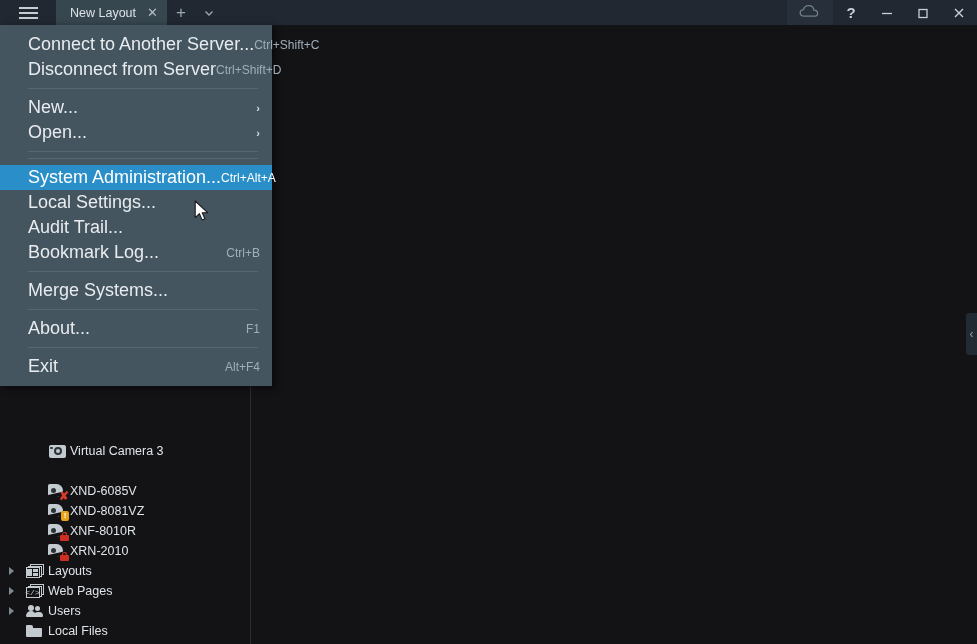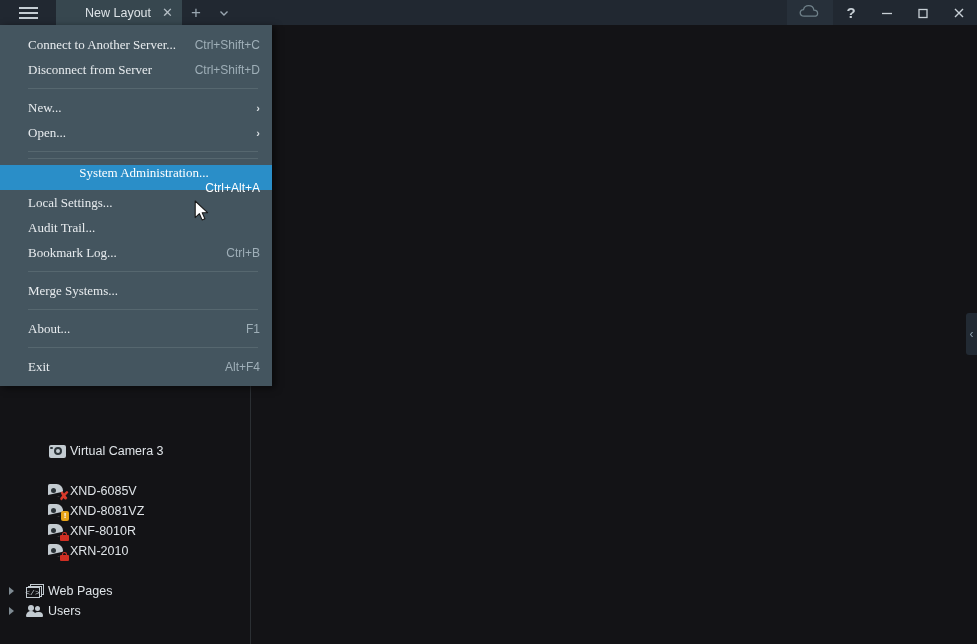--- a/index.html
+++ b/index.html
@@ -21,21 +21,21 @@
     cursor: pointer;
   }
   .hamburger .bars { width: 19px; }
   .hamburger .bars i {
     display: block; height: 2px; background: #c5cdd3; margin: 3px 0;
   }
   .tab {
     background: #37474f; height: 25px; display: flex; align-items: center;
     padding: 0 9px 0 14px; gap: 11px; cursor: pointer;
   }
-  .tab .tab-label { color: #dde3e7; font-size: 12.5px; white-space: nowrap; margin-left: 15px; }
+  .tab .tab-label { color: #dde3e7; font-size: 12.5px; white-space: nowrap; }
   .tab .tab-close { color: #b5bfc6; font-size: 13px; line-height: 1; }
   .tb-icon-btn {
     width: 28px; display: flex; align-items: center; justify-content: center;
     color: #8b98a2; font-size: 14px; cursor: pointer;
   }
   .tb-plus { font-size: 17px; color: #9aa7b1; }
   .tb-chev { font-size: 10px; color: #9aa7b1; }
   .tb-spacer { flex: 1; }
   .cloudbox {
     width: 46px; background: #27303a; display: flex; align-items: center;
@@ -200,25 +200,25 @@
   .menu {
     position: absolute; left: 0; top: 25px; width: 272px;
     background: #44555f; padding: 7px 0 7px 0;
     box-shadow: 3px 2px 7px rgba(0,0,0,0.55);
     z-index: 50;
   }
   .menu-item {
     height: 25px; display: flex; align-items: center;
     padding: 0 12px 0 28px; cursor: pointer; position: relative;
   }
-  .menu-item .mi-label { color: #e8ecef; font-size: 13px; white-space: nowrap; font-family: Liberation Serif, serif; }
+  .menu-item .mi-label { color: #e8ecef; font-size: 18px; white-space: nowrap; }
   .menu-item .mi-accel {
     margin-left: auto; color: #9fafb8; font-size: 12px; white-space: nowrap;
   }
-  .menu-item.selected { background: #2a8ec8; flex-direction: column; }
+  .menu-item.selected { background: #2a8ec8; }
   .menu-item.selected .mi-label,
   .menu-item.selected .mi-accel { color: #ffffff; }
   .menu-item .submenu-arrow {
     margin-left: auto; color: #d8dee2; font-size: 11px; font-weight: bold;
   }
   .menu-sep {
     height: 1px; background: #56676f; margin: 6px 14px 6px 28px;
   }
 
   
@@ -348,20 +348,36 @@
             <span class="lockshape">
                 <span class="la"></span>
                 <span class="lb"></span>
               </span>
           </div>
         </div>
       </div>
       <div class="tree-label">XRN-2010</div>
     </div>
 
+    <div class="tree-row" style="top:536px">
+      <div class="tw">
+          <span class="arrow"></span>
+        </div>
+      <div class="tree-ico">
+        <div class="layico">
+          <div class="sh s3"></div>
+            <div class="sh s2"></div>
+            <div class="sh s1"></div>
+          <div class="cellA"></div>
+            <div class="cellB"></div>
+            <div class="cellC"></div>
+        </div>
+      </div>
+      <div class="tree-label">Layouts</div>
+    </div>
 
     <div class="tree-row" style="top:556px">
       <div class="tw">
           <span class="arrow"></span>
         </div>
       <div class="tree-ico">
         <div class="webico">
           <div class="sh s3"></div>
             <div class="sh s2"></div>
             <div class="sh s1"></div>
@@ -379,20 +395,30 @@
         <div class="usrico">
             <div class="h2"></div>
             <div class="b2"></div>
             <div class="h1"></div>
             <div class="b1"></div>
           </div>
       </div>
       <div class="tree-label">Users</div>
     </div>
 
+    <div class="tree-row" style="top:596px">
+      <div class="tw"></div>
+      <div class="tree-ico">
+        <div class="foldico">
+            <div class="tab0"></div>
+            <div class="bod"></div>
+          </div>
+      </div>
+      <div class="tree-label">Local Files</div>
+    </div>
 
   </div>
 
   <div class="panel-divider"></div>
 
   <div class="collapse-handle">‹</div>
 
   <div class="menu">
 
     <div class="menu-item">

